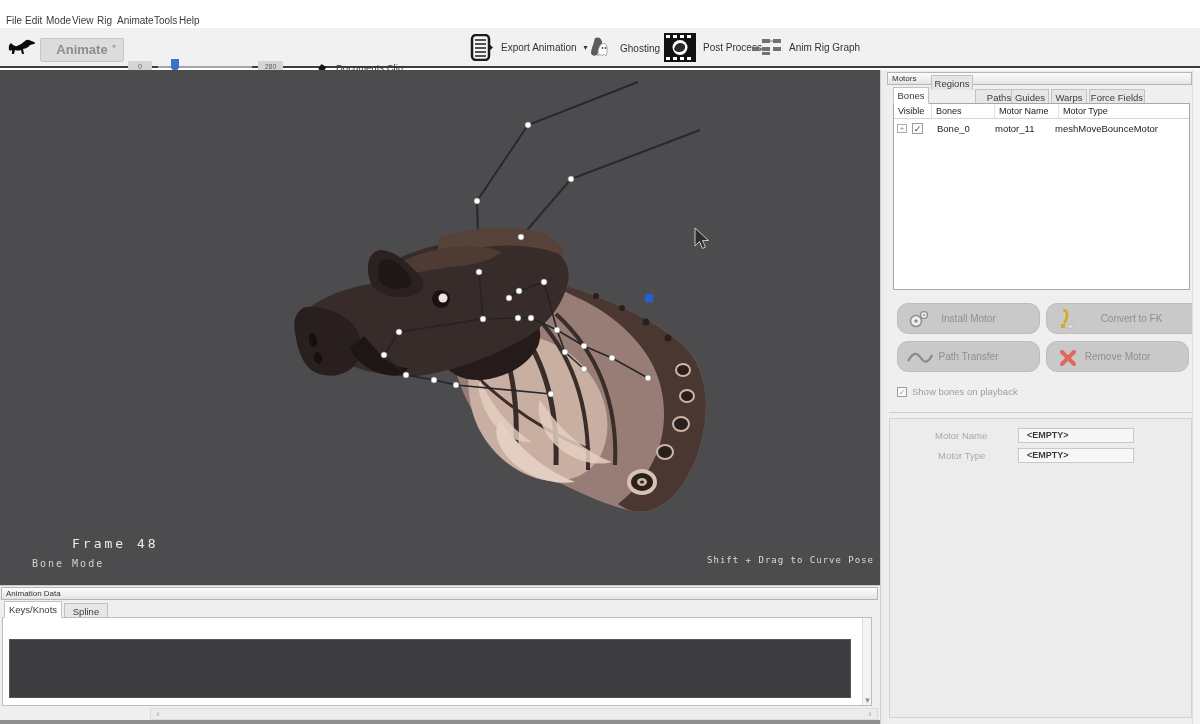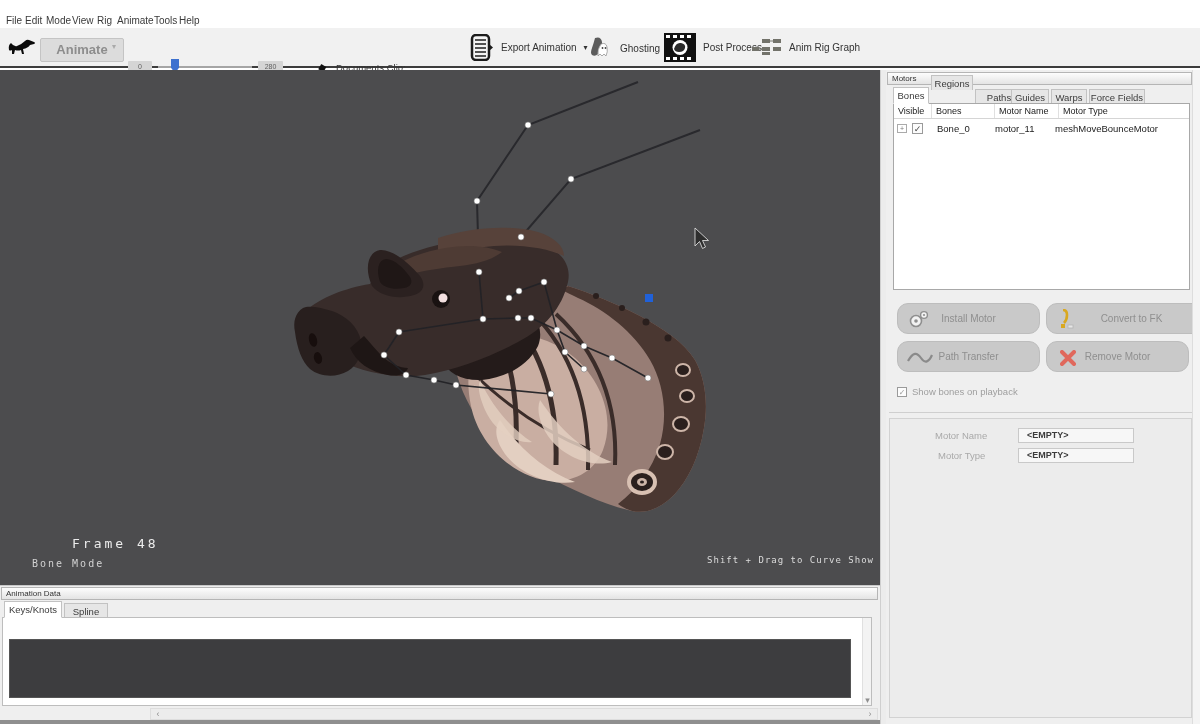--- a/index.html
+++ b/index.html
@@ -274,21 +274,21 @@
         <circle cx="434" cy="310" r="3"></circle>
           <circle cx="456" cy="315" r="3"></circle>
         <circle cx="551" cy="324" r="3"></circle>
       </g>
       <rect x="645" y="224" width="8" height="8" fill="#2061d9"></rect>
 
       <polygon points="695,158 695,176 699.5,171.5 702.5,178.5 705.5,177 702.5,170.5 708.5,170.5" fill="#2e2e2e" stroke="#d8d8d8" stroke-width="0.9"></polygon>
     </svg>
     <div class="abs vp-frame">Frame 48</div>
     <div class="abs vp-mode">Bone Mode</div>
-    <div class="abs vp-hint">Shift + Drag to Curve Show</div>
+    <div class="abs vp-hint">Shift + Drag to Curve Pose</div>
   </div>
 
   <div class="abs splitter-v"></div>
 
   <div class="abs right-panel">
     <div class="abs sec-header" style="left:1px;top:2px;width:305px">Motors</div>
 
     <div class="abs tab tab-active" style="left:7px;top:17px;width:36px">Bones</div>
     <div class="abs tab" style="left:45px;top:5px;width:42px">Regions</div>
     <div class="abs tab" style="left:89px;top:19px;width:48px">Paths</div>

